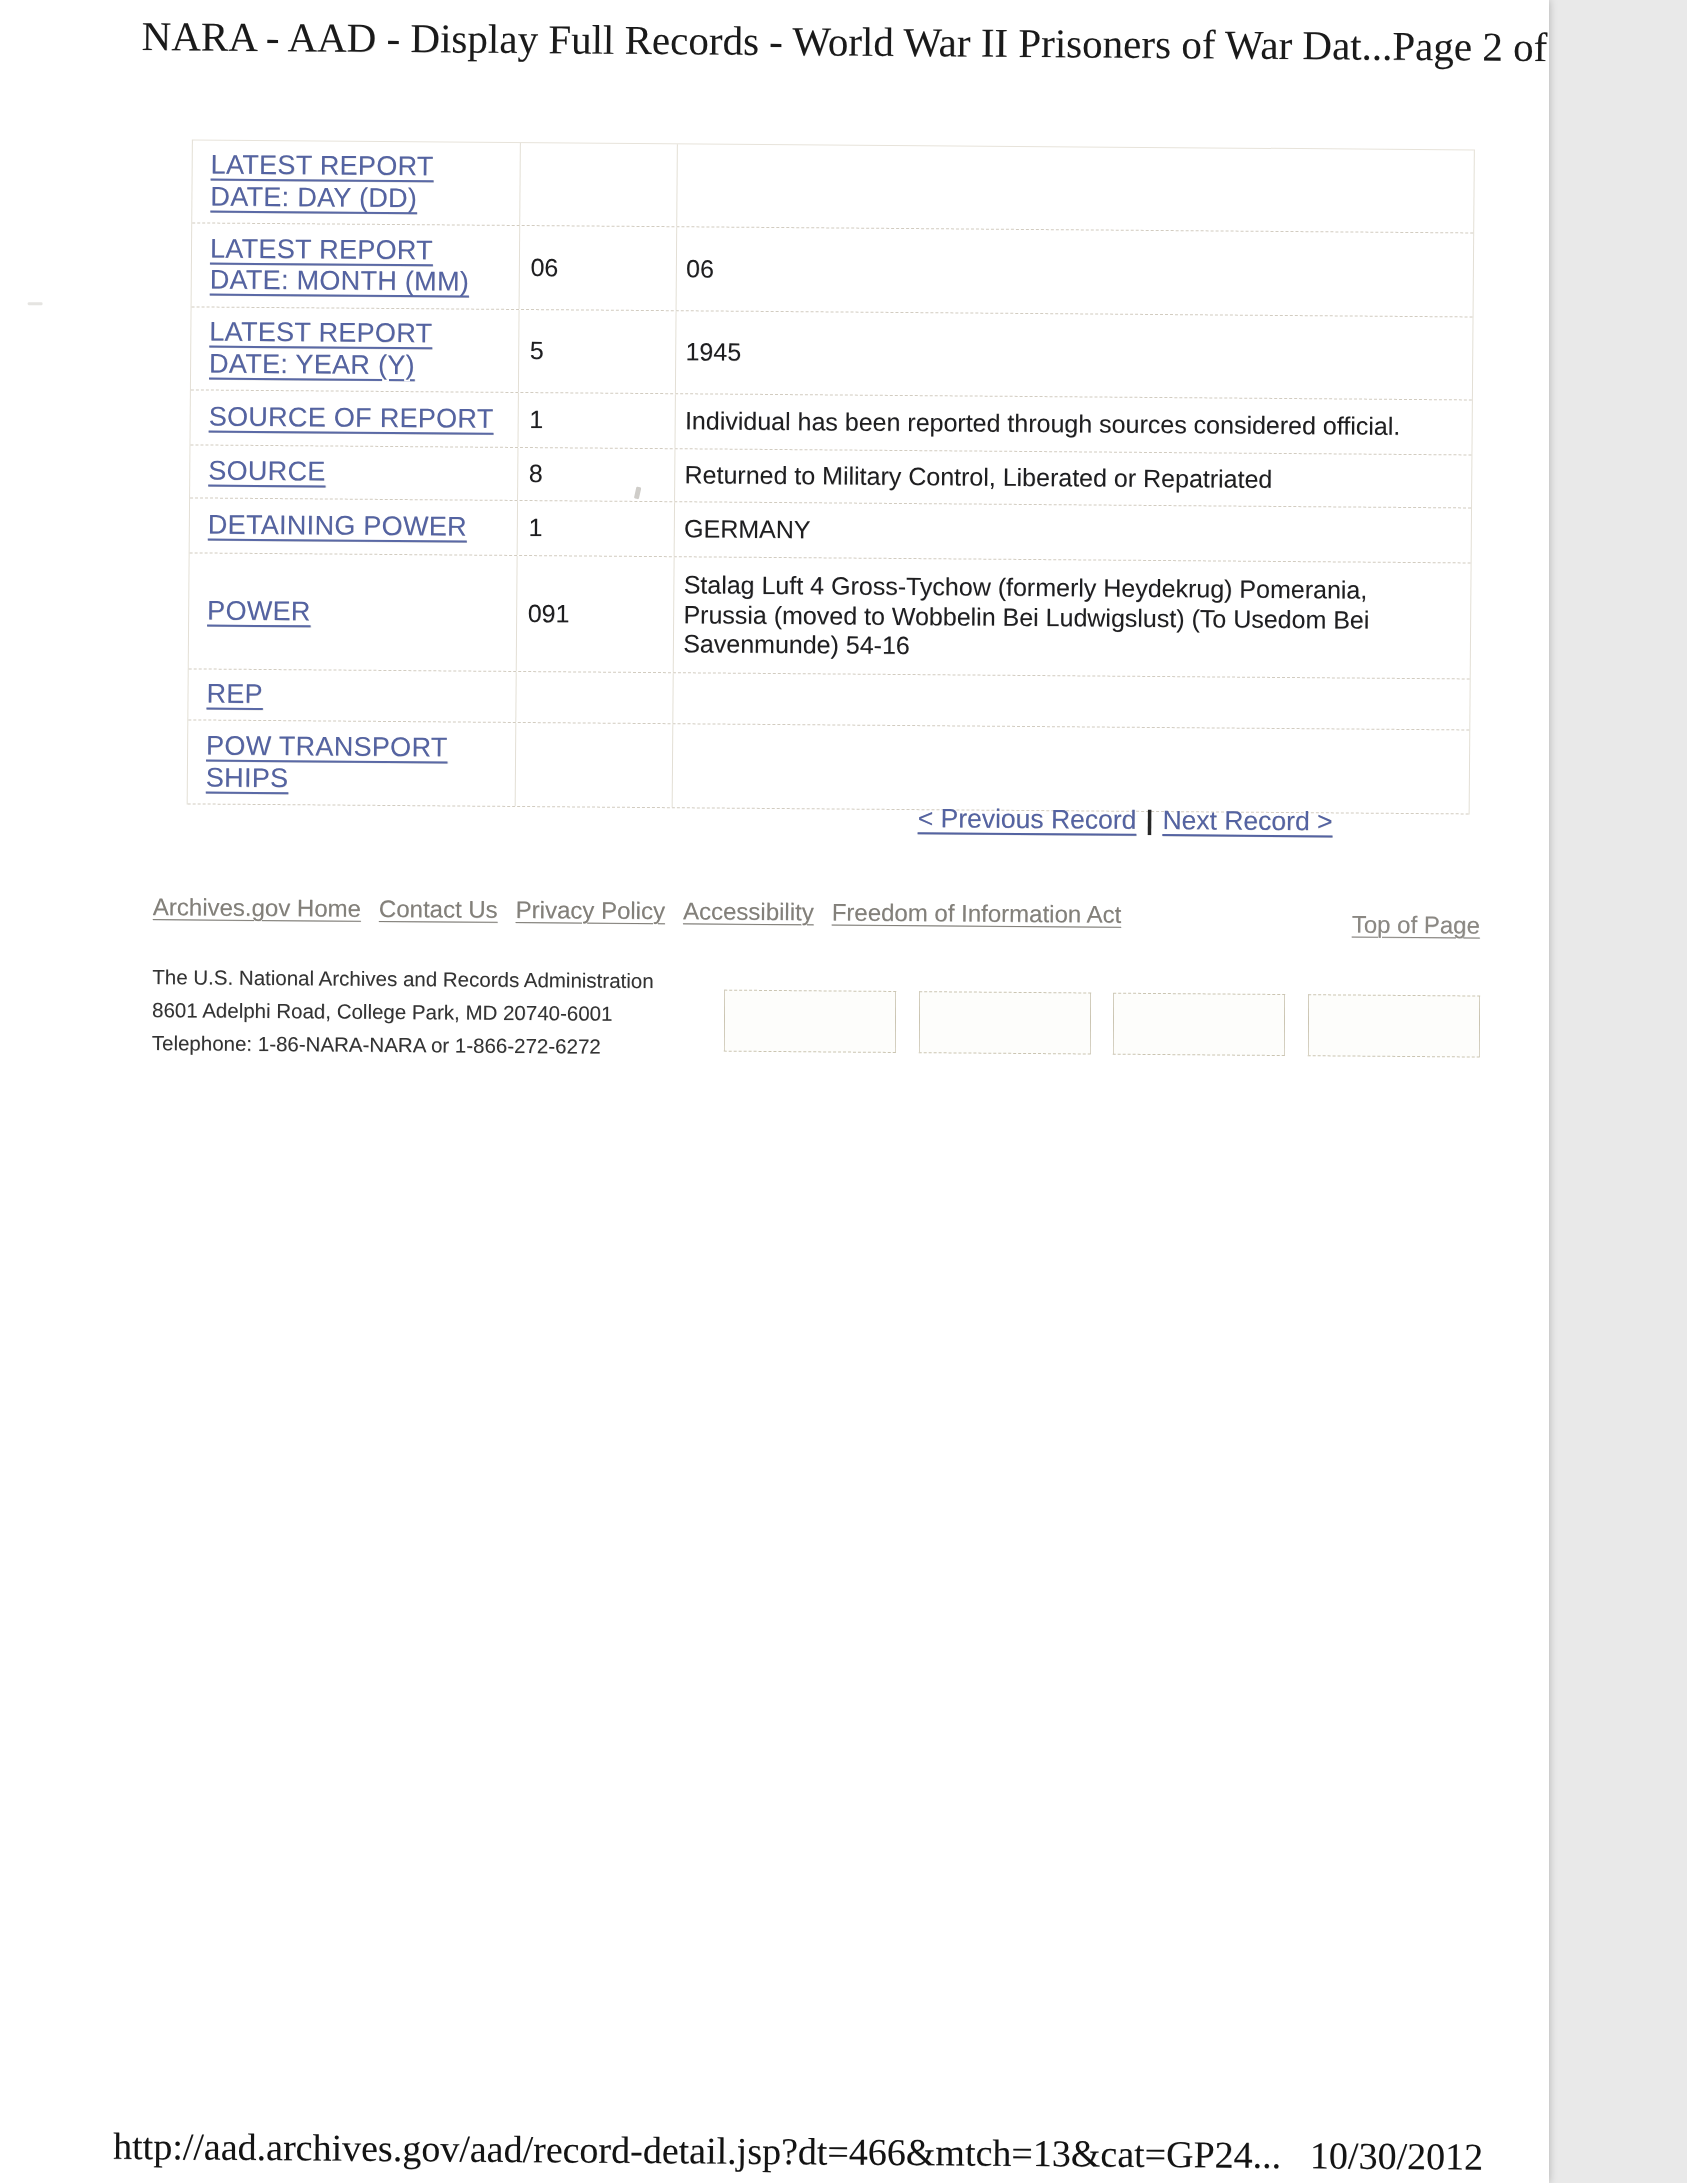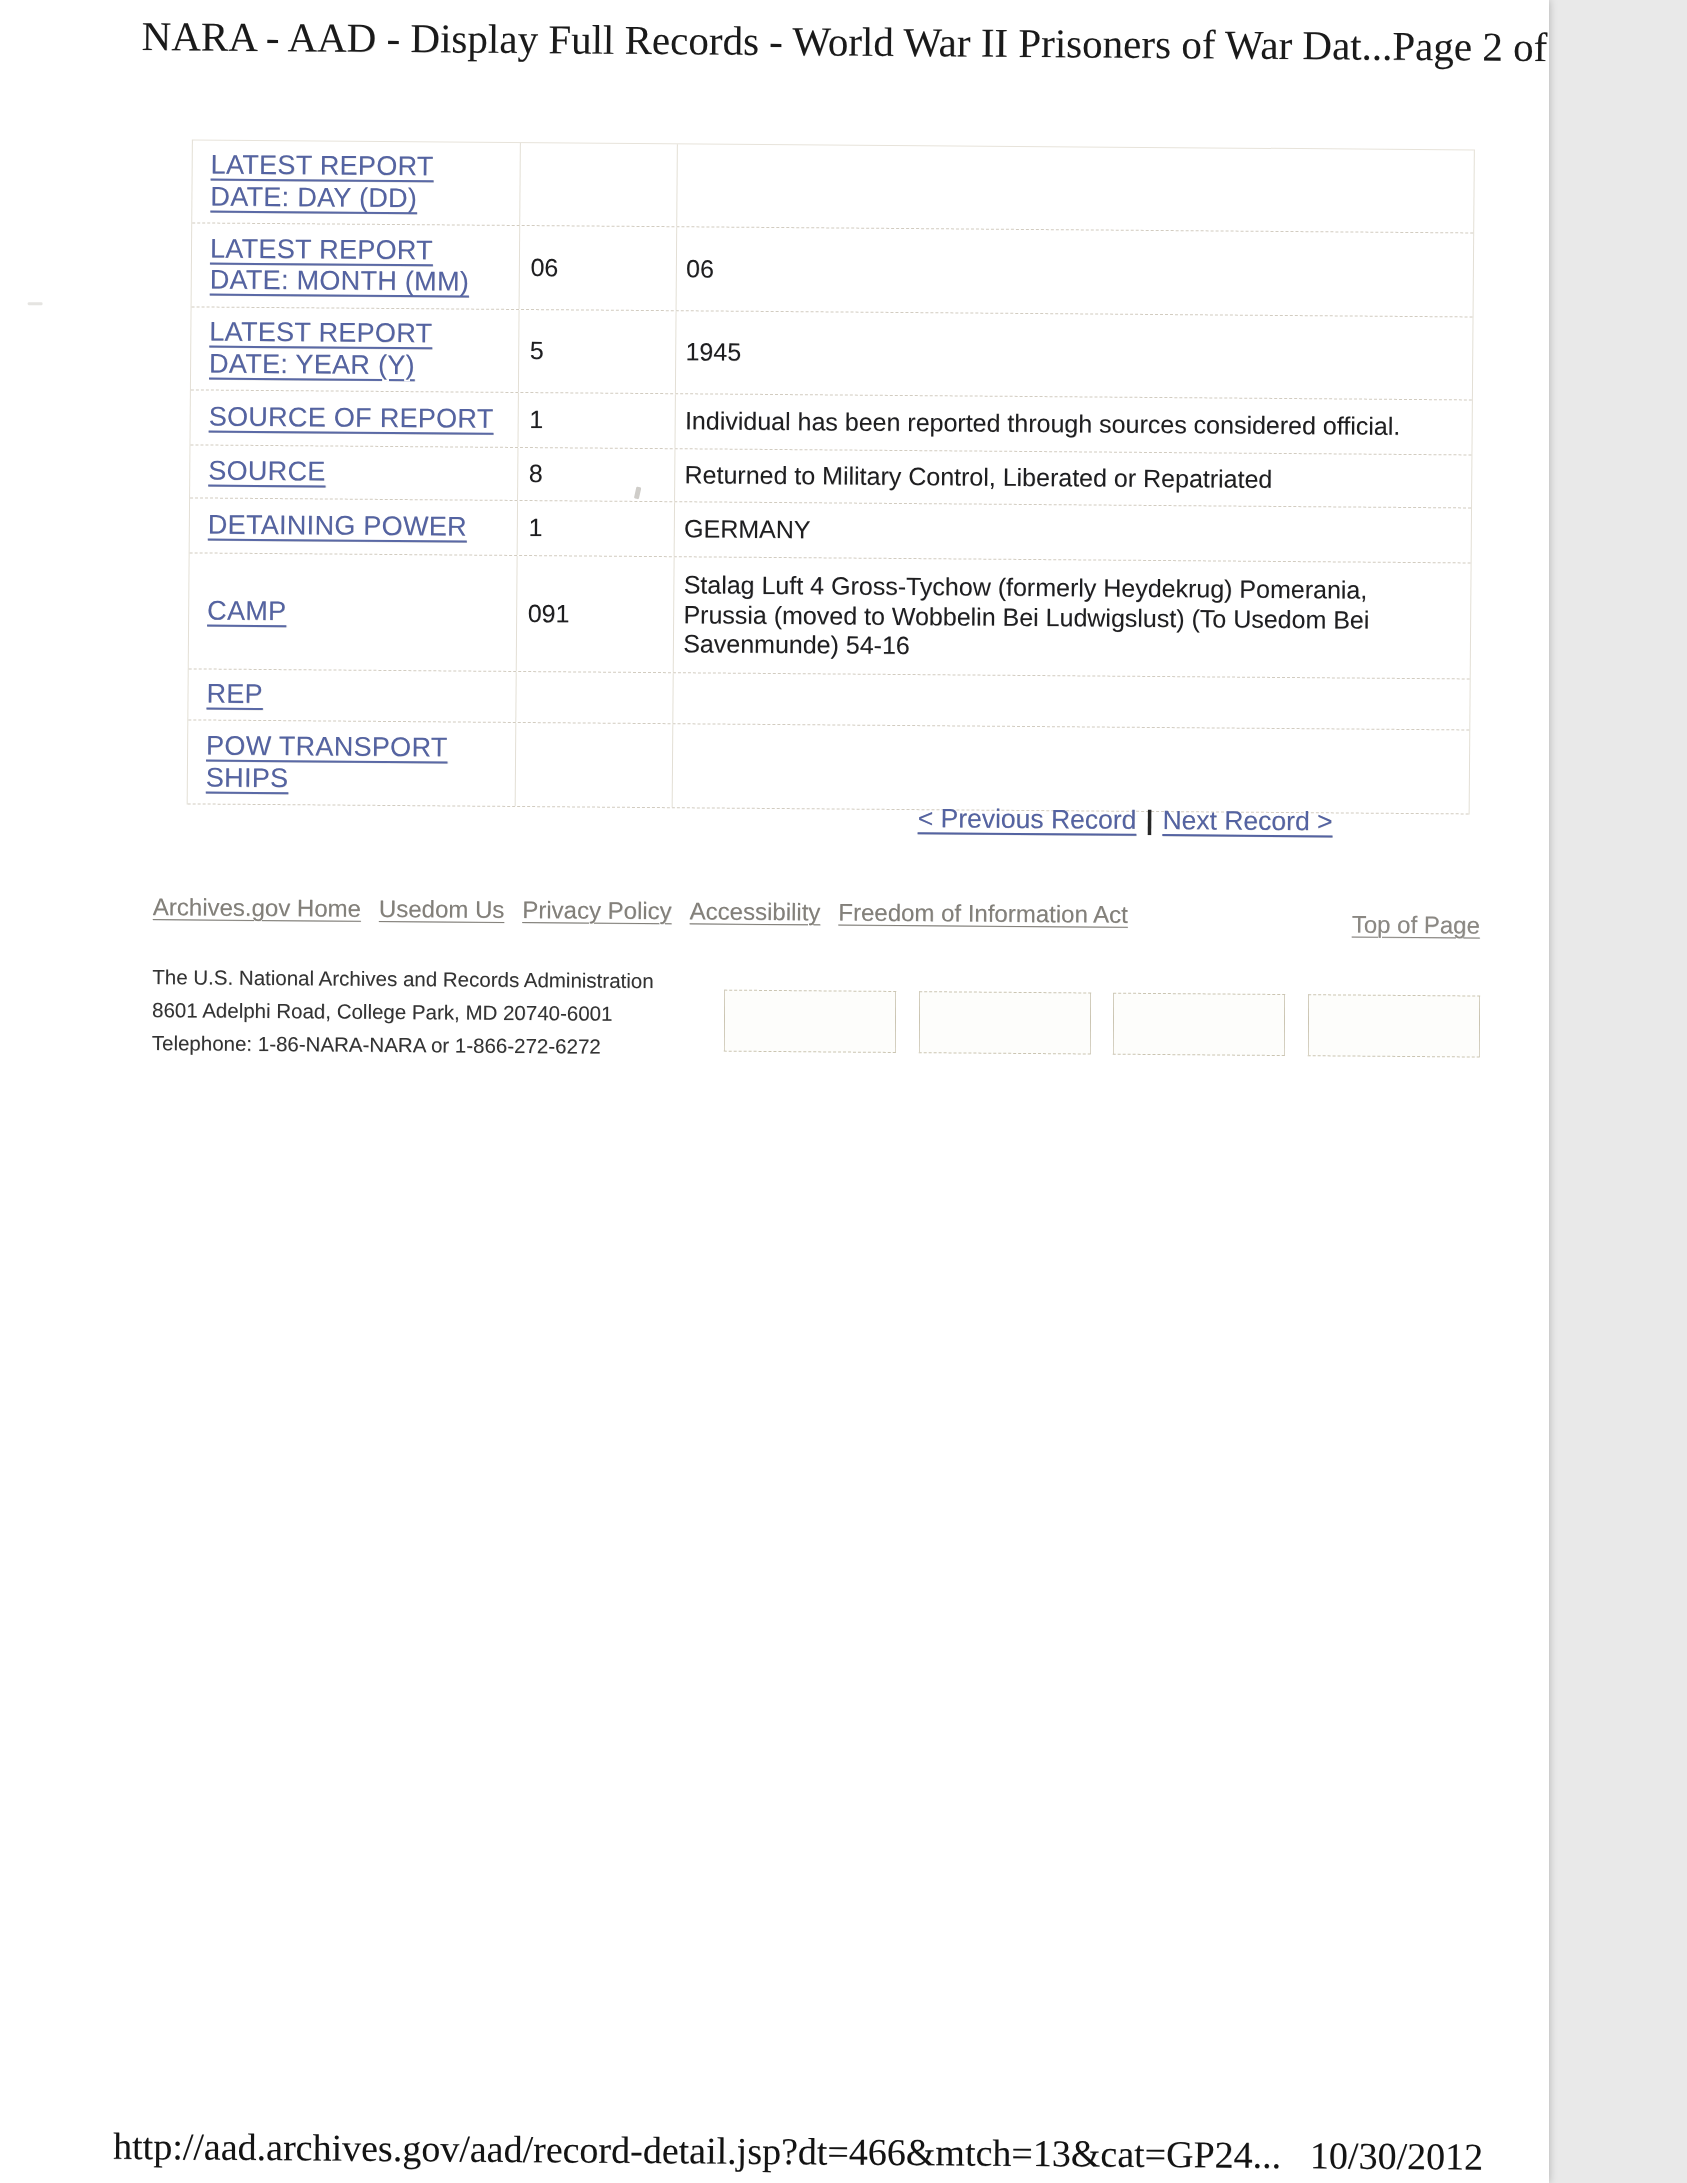--- a/index.html
+++ b/index.html
@@ -167,21 +167,21 @@
       <div class="tr row-6">
         <div class="td label">
             <a class="field-link">DETAINING POWER</a>
           </div>
         <div class="td code">1</div>
         <div class="td meaning">GERMANY</div>
       </div>
 
       <div class="tr row-7">
         <div class="td label">
-            <a class="field-link">CAMP</a>
+            <a class="field-link">POWER</a>
           </div>
         <div class="td code">091</div>
         <div class="td meaning">Stalag Luft 4 Gross-Tychow (formerly Heydekrug) Pomerania,
 Prussia (moved to Wobbelin Bei Ludwigslust) (To Usedom Bei
 Savenmunde) 54-16</div>
       </div>
 
       <div class="tr row-8">
         <div class="td label">
             <a class="field-link">REP</a>
@@ -201,21 +201,21 @@
     </div>
 
     <div class="pager">
       <a>&lt; Previous Record</a>
       <span class="sep">|</span>
       <a>Next Record &gt;</a>
     </div>
 
     <div class="footer-nav">
       <a>Archives.gov Home</a>
-      <a>Usedom Us</a>
+      <a>Contact Us</a>
       <a>Privacy Policy</a>
       <a>Accessibility</a>
       <a>Freedom of Information Act</a>
     </div>
     <a class="top-link">Top of Page</a>
 
     <div class="agency">
       <div>The U.S. National Archives and Records Administration</div>
       <div>8601 Adelphi Road, College Park, MD 20740-6001</div>
       <div>Telephone: 1-86-NARA-NARA or 1-866-272-6272</div>

